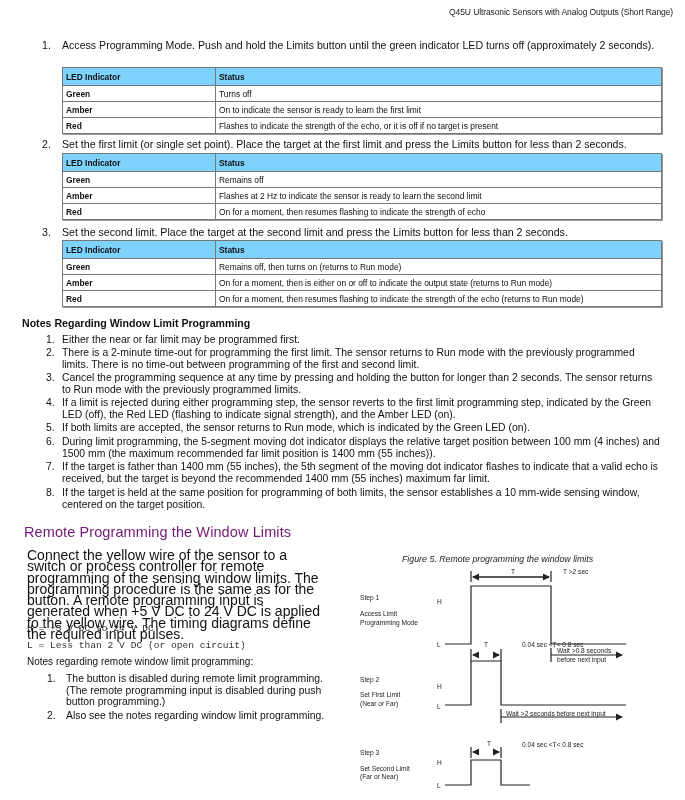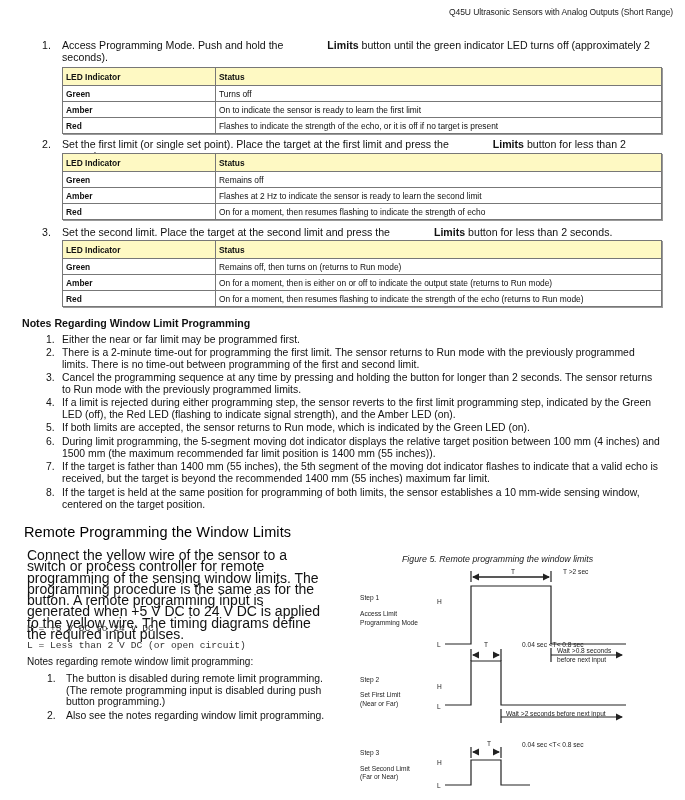--- a/index.html
+++ b/index.html
@@ -3,31 +3,31 @@
 <meta charset="utf-8">
 <style>
   html, body { margin:0; padding:0; background:#ffffff; }
   body { width:685px; height:800px; position:relative; overflow:hidden;
          font-family:"Liberation Sans", sans-serif; color:#111; }
   .abs { position:absolute; }
   .header { top:7px; right:12px; font-size:8.5px; color:#222; letter-spacing:-0.1px; }
   .step { font-size:10.6px; line-height:12px; }
   .step .num { position:absolute; left:42px; }
   .step .txt { position:absolute; left:62px; width:600px; }
-  b { font-weight:bold;margin-left:41px; }
+  b { font-weight:normal; }
   table.led { position:absolute; left:62px; width:600px; border-collapse:collapse;
               border:1.5px solid #333; font-size:8.4px; box-shadow:1px 1px 0 #999; }
   table.led td { border:1px solid #777; padding:0 3px; height:15px; }
-  table.led tr.hd td { background:#fef9c3; font-weight:bold; height:17px; }
+  table.led tr.hd td { background:#7dd3fc; font-weight:bold; height:17px; }
   table.led td.c1 { width:146px;font-weight:bold; }
   .notes-title { left:22px; font-size:10.6px; font-weight:bold; }
   .note { font-size:10.4px; line-height:11.5px; }
   .note .num { position:absolute; left:46px; }
   .note .txt { position:absolute; left:62px; width:600px; }
-  .sec-title { left:24px; top:524px; font-size:14.5px; color:#000000; letter-spacing:0.1px; }
+  .sec-title { left:24px; top:524px; font-size:14.5px; color:#701a75; letter-spacing:0.1px; }
   .para { left:27px; top:550px; width:300px; font-size:14px; line-height:11.3px; }
   .mono { font-family:"Liberation Mono", monospace; font-size:9.6px; color:#333; left:27px; }
   .rnote-title { left:27px; top:656px; font-size:10px; }
   .rnote { font-size:10.4px; line-height:11.5px; }
   .rnote .num { position:absolute; left:47px; }
   .rnote .txt { position:absolute; left:66px; width:270px; }
   .fig-caption { left:402px; top:554px; font-size:8.8px; font-style:italic; color:#222; }
   svg.timing { position:absolute; left:350px; top:565px; width:335px; height:235px; }
   svg.timing text { font-family:"Liberation Sans", sans-serif; font-size:6.6px; fill:#222; }
 </style>

